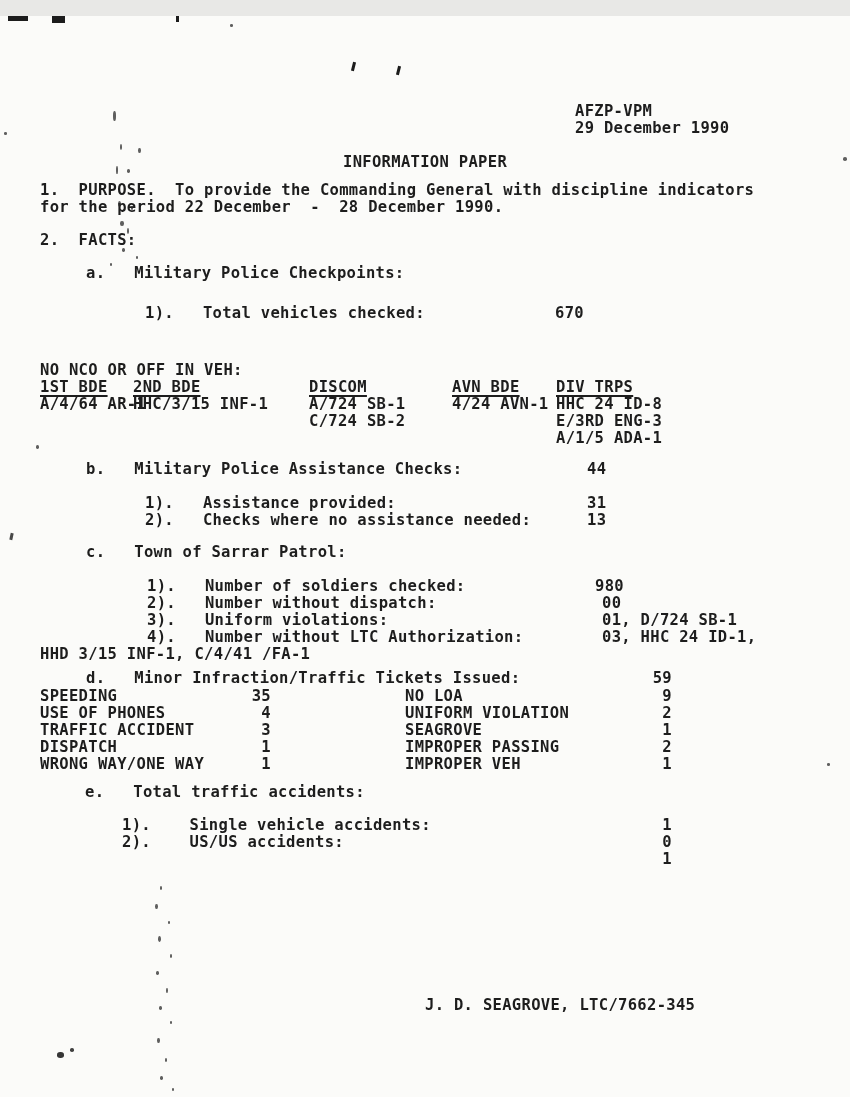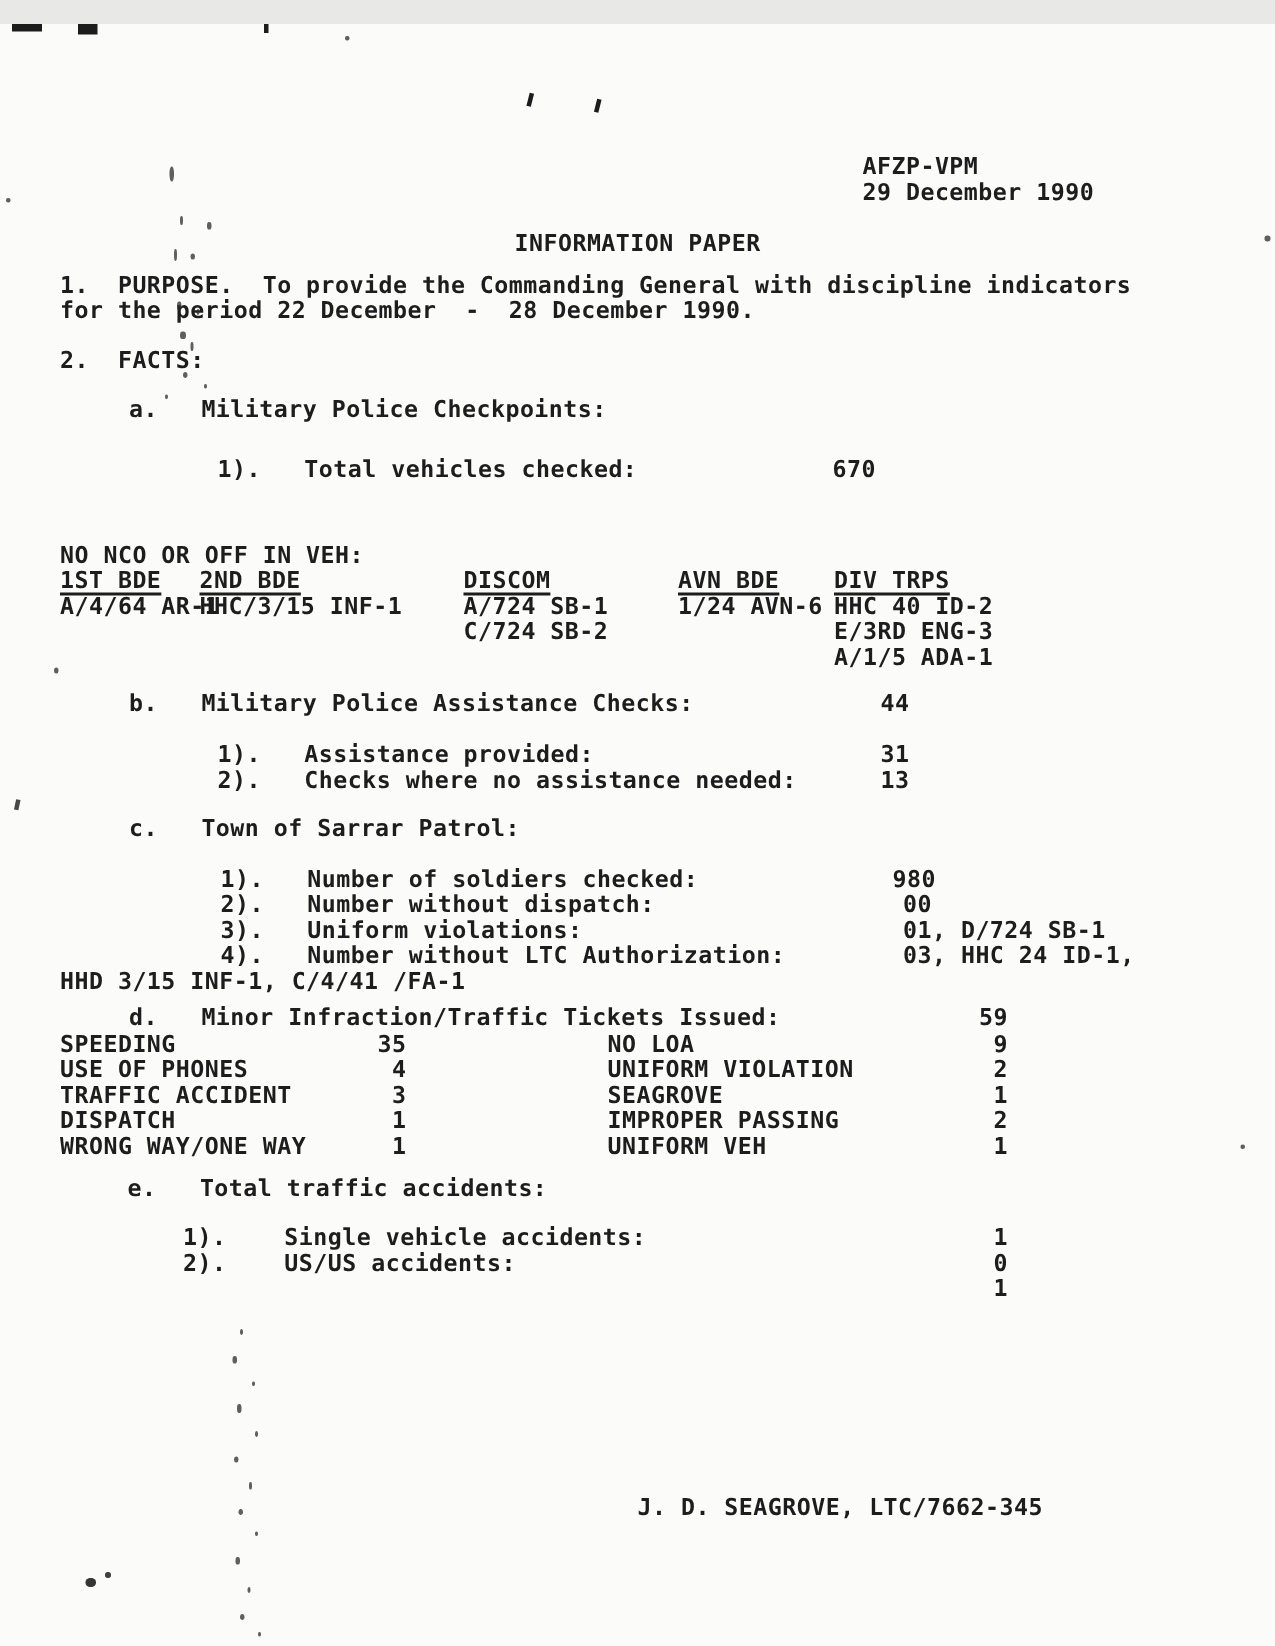--- a/index.html
+++ b/index.html
@@ -39,22 +39,22 @@
 
   <div class="t u" style="left:40px;  top:363px">1ST BDE</div>
   <div class="t u" style="left:133px; top:363px">2ND BDE</div>
   <div class="t u" style="left:309px; top:363px">DISCOM</div>
   <div class="t u" style="left:452px; top:363px">AVN BDE</div>
   <div class="t u" style="left:556px; top:363px">DIV TRPS</div>
 
   <div class="t" style="left:40px;  top:380px">A/4/64 AR-1</div>
   <div class="t" style="left:133px; top:380px">HHC/3/15 INF-1</div>
   <div class="t" style="left:309px; top:380px">A/724 SB-1</div>
-  <div class="t" style="left:452px; top:380px">1/24 AVN-6</div>
-  <div class="t" style="left:556px; top:380px">HHC 40 ID-2</div>
+  <div class="t" style="left:452px; top:380px">4/24 AVN-1</div>
+  <div class="t" style="left:556px; top:380px">HHC 24 ID-8</div>
   <div class="t" style="left:309px; top:397px">C/724 SB-2</div>
   <div class="t" style="left:556px; top:397px">E/3RD ENG-3</div>
   <div class="t" style="left:556px; top:414px">A/1/5 ADA-1</div>
 
   <div class="t" style="left:86px;  top:445px">b.   Military Police Assistance Checks:</div>
   <div class="t" style="left:587px; top:445px">44</div>
   <div class="t" style="left:145px; top:479px">1).   Assistance provided:</div>
   <div class="t" style="left:587px; top:479px">31</div>
   <div class="t" style="left:145px; top:496px">2).   Checks where no assistance needed:</div>
   <div class="t" style="left:587px; top:496px">13</div>
@@ -88,21 +88,21 @@
   <div class="t" style="left:405px; top:706px">SEAGROVE</div>
   <div class="t num" style="left:650px; top:706px">1</div>
 
   <div class="t" style="left:40px;  top:723px">DISPATCH</div>
   <div class="t num" style="left:249px; top:723px">1</div>
   <div class="t" style="left:405px; top:723px">IMPROPER PASSING</div>
   <div class="t num" style="left:650px; top:723px">2</div>
 
   <div class="t" style="left:40px;  top:740px">WRONG WAY/ONE WAY</div>
   <div class="t num" style="left:249px; top:740px">1</div>
-  <div class="t" style="left:405px; top:740px">UNIFORM VEH</div>
+  <div class="t" style="left:405px; top:740px">IMPROPER VEH</div>
   <div class="t num" style="left:650px; top:740px">1</div>
 
   <div class="t" style="left:85px;  top:768px">e.   Total traffic accidents:</div>
   <div class="t" style="left:122px; top:801px">1).    Single vehicle accidents:</div>
   <div class="t num" style="left:650px; top:801px">1</div>
   <div class="t" style="left:122px; top:818px">2).    US/US accidents:</div>
   <div class="t num" style="left:650px; top:818px">0</div>
   <div class="t num" style="left:650px; top:835px">1</div>
 
   <div class="t" style="left:425px; top:981px">J. D. SEAGROVE, LTC/7662-345</div>

